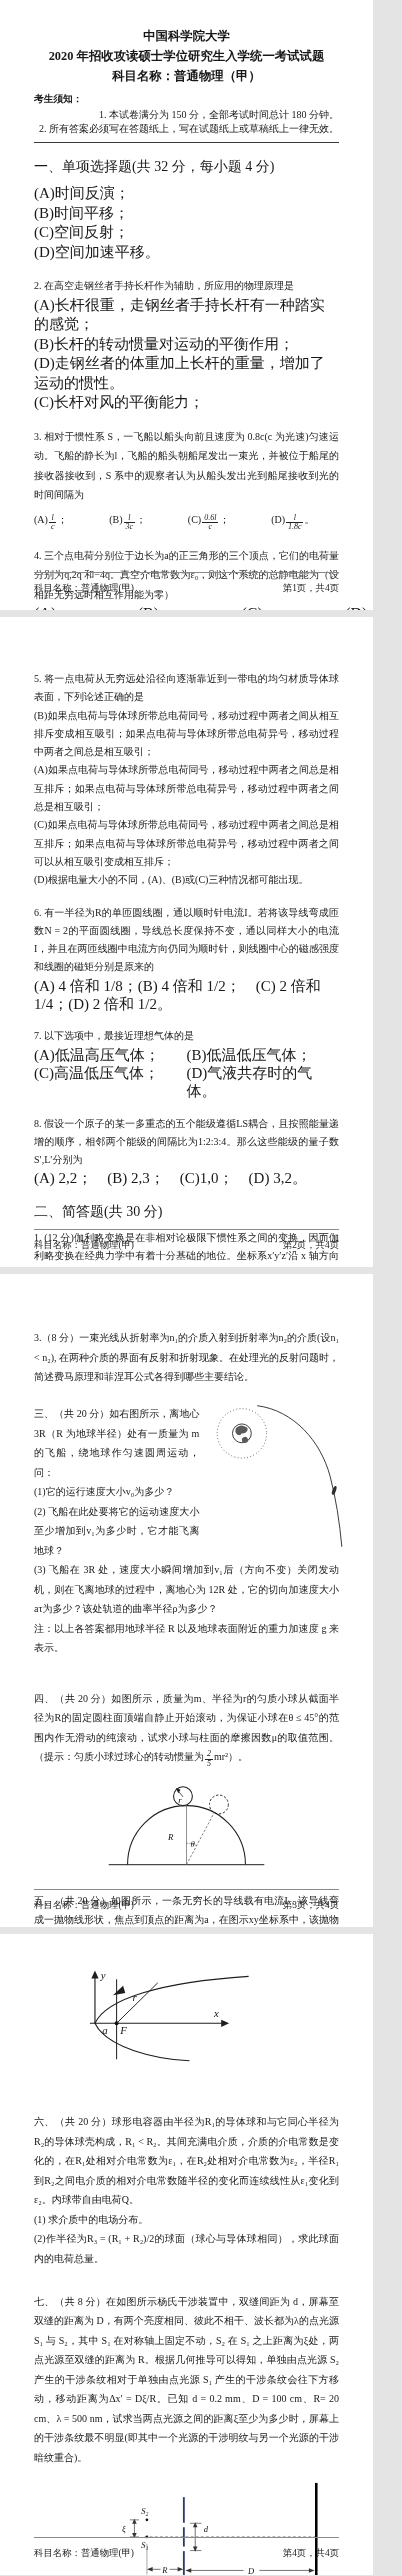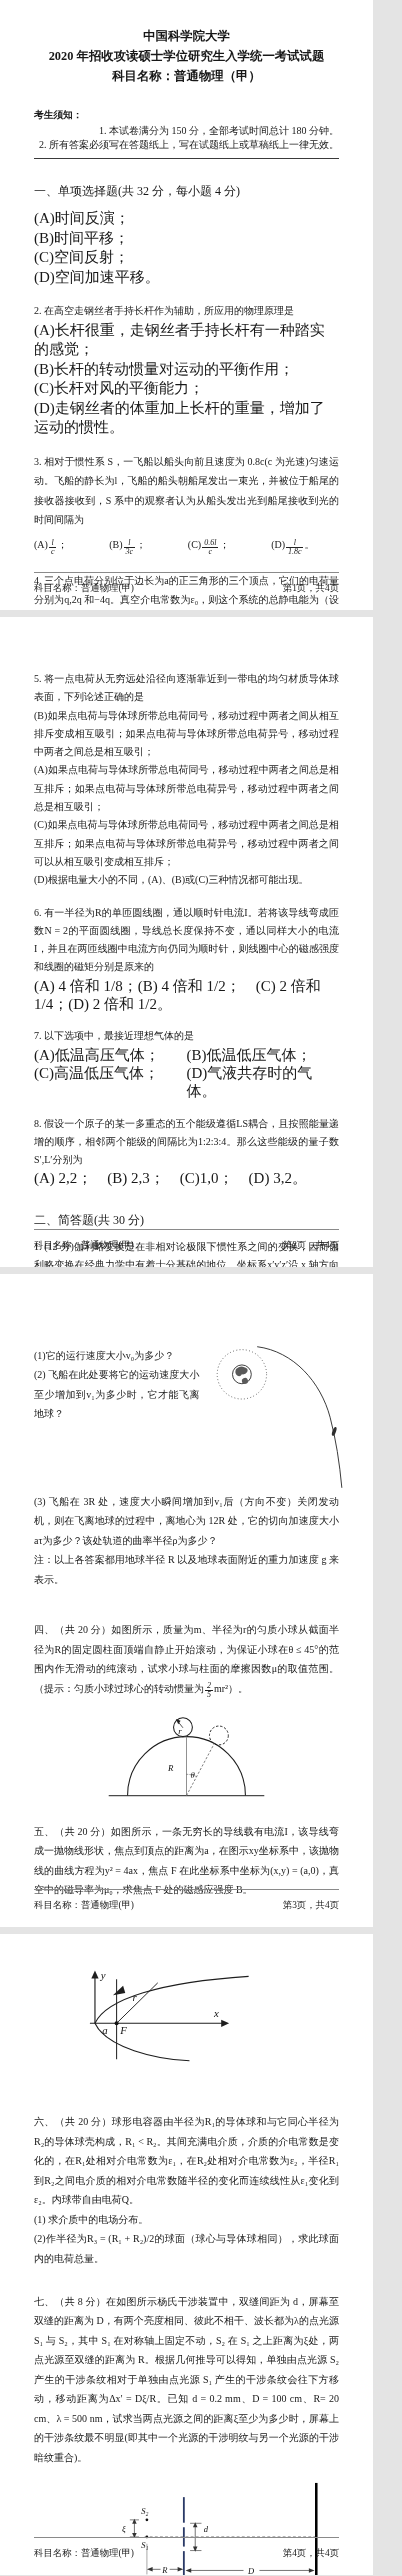--- a/index.html
+++ b/index.html
@@ -18,27 +18,27 @@
     margin-bottom:7px;
     padding:26px 34px 0 34px;
   }
   .page:last-child{margin-bottom:0;}
   .p1{height:610px;}
   .p2{height:650px;padding-top:53px;}
   .p3{height:653px;padding-top:54px;}
   .p4{height:641px;padding-top:31px;}
 
   .doc-title{text-align:center;font-weight:bold;font-size:12.4px;line-height:20px;}
-  .notice-title{font-weight:bold;font-size:9.7px;line-height:16.5px;margin-top:21px;}
+  .notice-title{font-weight:bold;font-size:9.7px;line-height:16.5px;margin-top:5px;}
   .notice{font-size:10px;line-height:14.7px;text-align:right;}
   .head-rule{border:none;border-top:1.5px solid #3a3a3a;margin:5.3px 0 0 0;}
 
   .txt{font-size:10px;line-height:19.5px;text-align:justify;}
   .compact .txt{line-height:18.3px;}
-  .sec-title{font-size:12px;line-height:19.5px;margin-top:23px;}
+  .sec-title{font-size:14px;line-height:19.5px;margin-top:14px;}
   .q{margin-top:7.7px;}
   .qgap{margin-top:14px;}
   .opt{font-size:15px;line-height:19.5px;}
   .compact .opt{line-height:18.3px;}
   .opt-2col{display:flex;}
   .opt-2col > div{width:50%;}
   .frac-row{display:flex;width:92%;justify-content:space-between;font-size:10px;margin-top:3.5px;line-height:23.6px;}
   .q4row{display:flex;gap:18px;font-size:16px;line-height:19.5px;}
   .frac{display:inline-block;vertical-align:-5.9px;text-align:center;line-height:1.08;font-size:8px;font-style:italic;margin:0 1.2px;}
   .frac .den{display:block;border-top:0.7px solid #222;padding:0 1.8px;}
@@ -77,22 +77,22 @@
     <div class="opt">(A)时间反演；</div>
     <div class="opt">(B)时间平移；</div>
     <div class="opt">(C)空间反射；</div>
     <div class="opt">(D)空间加速平移。</div>
   </div>
 
   <div class="q qgap">
     <div class="txt">2. 在高空走钢丝者手持长杆作为辅助，所应用的物理原理是</div>
     <div class="opt">(A)长杆很重，走钢丝者手持长杆有一种踏实的感觉；</div>
     <div class="opt">(B)长杆的转动惯量对运动的平衡作用；</div>
+    <div class="opt">(D)走钢丝者的体重加上长杆的重量，增加了运动的惯性。</div>
     <div class="opt">(C)长杆对风的平衡能力；</div>
-    <div class="opt">(D)走钢丝者的体重加上长杆的重量，增加了运动的惯性。</div>
   </div>
 
   <div class="q qgap">
     <div class="txt">3. 相对于惯性系 S，一飞船以船头向前且速度为 0.8c(c 为光速)匀速运动。飞船的静长为l，飞船的船头朝船尾发出一束光，并被位于船尾的接收器接收到，S 系中的观察者认为从船头发出光到船尾接收到光的时间间隔为</div>
     <div class="frac-row">
       <span><span>(A)</span><span class="frac"><span class="num">l</span><span class="den">c</span></span><span>；</span></span>
       <span><span>(B)</span><span class="frac"><span class="num">l</span><span class="den">3c</span></span><span>；</span></span>
       <span><span>(C)</span><span class="frac"><span class="num">0.6l</span><span class="den">c</span></span><span>；</span></span>
       <span><span>(D)</span><span class="frac"><span class="num">l</span><span class="den">1.8c</span></span><span>。</span></span>
     </div>
@@ -157,30 +157,34 @@
   <div class="footer">
     <hr class="footer-rule">
     <div class="footer-row">
       <span>科目名称：普通物理(甲)</span>
       <span>第2页，共4页</span>
     </div>
   </div>
 </div>
 
 <div class="page p3">
+  <div>
+    <div class="txt">3.（8 分）一束光线从折射率为n₁的介质入射到折射率为n₂的介质(设n₁ &lt; n₂), 在两种介质的界面有反射和折射现象。在处理光的反射问题时，简述费马原理和菲涅耳公式各得到哪些主要结论。</div>
+  </div>
 
   <div class="qgap" style="margin-top:17.7px;">
     <svg class="fig-orbit" width="142" height="147" viewBox="0 0 240 250">
       <circle cx="62" cy="55" r="42" fill="none" stroke="#333" stroke-width="1.4" stroke-dasharray="1.5 4"></circle>
       <circle cx="62" cy="55" r="16" fill="#ffffff" stroke="#333" stroke-width="1.6"></circle>
       <path d="M52,46 q7,-7 14,-3 q8,2 5,8 q-3,5 -9,4 q-3,5 -8,2 q-5,-4 -2,-11z" fill="#5a5a5a"></path>
       <path d="M64,62 q6,-3 8,2 q2,6 -4,7 q-6,1 -6,-4 q-1,-3 2,-5z" fill="#5a5a5a"></path>
       <path d="M 88,8 C 150,16 196,68 212,128 C 222,166 228,205 232,248" fill="none" stroke="#2e2e2e" stroke-width="1.6"></path>
       <ellipse cx="219" cy="152" rx="3" ry="8" fill="#2e2e2e" transform="rotate(20 219 152)"></ellipse>
     </svg>
+    <div class="txt">三、（共 20 分）如右图所示，离地心 3R（R 为地球半径）处有一质量为 m 的飞船，绕地球作匀速圆周运动，问：</div>
     <div class="txt">(1)它的运行速度大小v₀为多少？</div>
     <div class="txt">(2) 飞船在此处要将它的运动速度大小至少增加到v₁为多少时，它才能飞离地球？</div>
     <div class="txt clear">(3) 飞船在 3R 处，速度大小瞬间增加到v₁后（方向不变）关闭发动机，则在飞离地球的过程中，离地心为 12R 处，它的切向加速度大小 aτ为多少？该处轨道的曲率半径ρ为多少？</div>
     <div class="txt">注：以上各答案都用地球半径 R 以及地球表面附近的重力加速度 g 来表示。</div>
   </div>
 
   <div class="qgap" style="margin-top:31px;">
     <div class="txt">
       <span>四、（共 20 分）如图所示，质量为m、半径为r的匀质小球从截面半径为R的固定圆柱面顶端自静止开始滚动，为保证小球在θ ≤ 45°的范围内作无滑动的纯滚动，试求小球与柱面的摩擦因数μ的取值范围。（提示：匀质小球过球心的转动惯量为</span><span class="frac"><span class="num">2</span><span class="den">5</span></span><span>mr²）。</span>
     </div>

